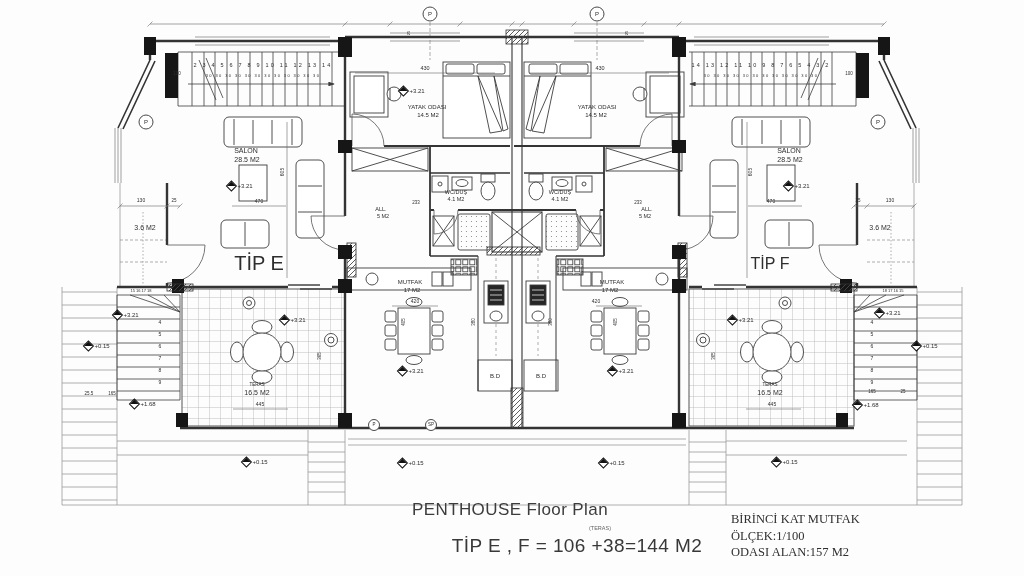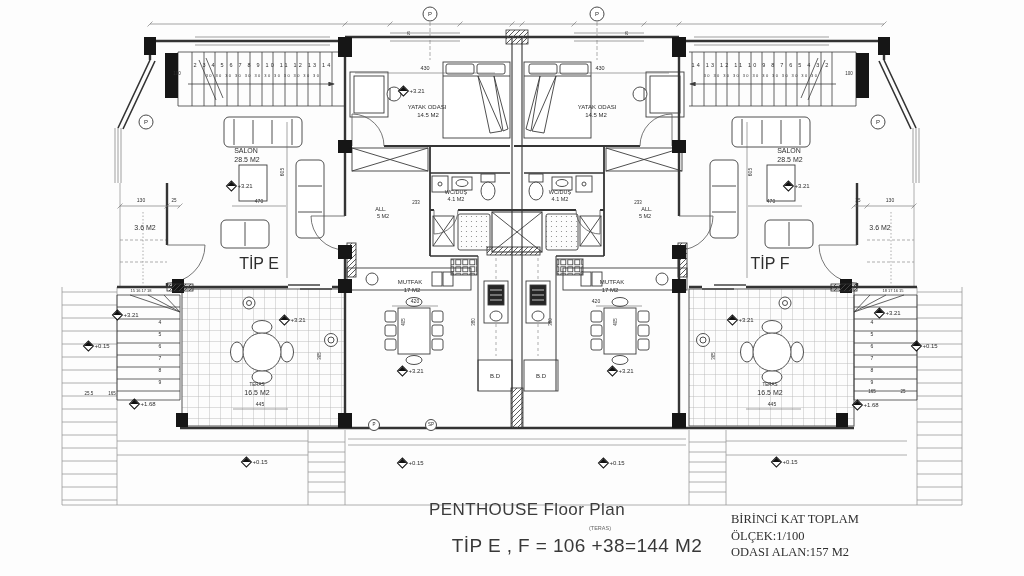--- a/index.html
+++ b/index.html
@@ -8,21 +8,21 @@
   #drawing{position:absolute;left:0;top:0;}
   #labels{position:absolute;left:0;top:0;width:100%;height:100%;pointer-events:none;}
   .lbl{position:absolute;color:#2e2e2e;white-space:nowrap;line-height:1.08;transform:translate(-50%,-50%);}
   .lbl.pre{white-space:pre-line;text-align:center;}
   .lbl.mk{display:flex;align-items:center;gap:2px;}
   .dia{display:inline-block;width:6px;height:6px;border:1px solid #111;
        background:linear-gradient(135deg,#111 50%,#fff 50%);transform:rotate(45deg);flex:0 0 auto;}
   .lbl.bub{border:1px solid #4a4a4a;border-radius:50%;width:13px;height:13px;
        display:flex;align-items:center;justify-content:center;background:#fff;}
   .lbl.bub.sm{width:10px;height:10px;}
-  .t-plan{position:absolute;left:527px;top:510px;transform:translate(-50%,-50%);
+  .t-plan{position:absolute;left:510px;top:510px;transform:translate(-50%,-50%);
        font-size:17px;color:#3c3c3c;letter-spacing:.4px;white-space:nowrap;}
   .t-note{position:absolute;left:600px;top:528px;transform:translate(-50%,-50%);
        font-size:5.5px;color:#666;white-space:nowrap;}
   .t-formula{position:absolute;left:577px;top:546px;transform:translate(-50%,-50%);
        font-size:19px;color:#383838;letter-spacing:.4px;white-space:nowrap;}
   .t-r{position:absolute;left:731px;font-family:"Liberation Serif",serif;font-size:12.5px;
        color:#2f2f2f;white-space:nowrap;}
   .t-r1{top:512px}.t-r2{top:529px}.t-r3{top:545px}
 </style>
 </head>
@@ -335,21 +335,21 @@
     <path d="M392,306 H438 M596,306 H642"></path>
     <path d="M287,122 V278 M747,122 V278"></path>
   </g>
 </svg>
 
 <div id="labels">
       <div class="lbl" style="left: 246px; top: 151px; font-size: 7px; transform: translate(-50%, -50%);"><span>SALON</span></div>
       <div class="lbl" style="left: 247px; top: 160px; font-size: 7px; transform: translate(-50%, -50%);"><span>28.5 M2</span></div>
       <div class="lbl" style="left: 789px; top: 151px; font-size: 7px; transform: translate(-50%, -50%);"><span>SALON</span></div>
       <div class="lbl" style="left: 790px; top: 160px; font-size: 7px; transform: translate(-50%, -50%);"><span>28.5 M2</span></div>
-      <div class="lbl" style="left: 259px; top: 264px; font-size: 16px; transform: translate(-50%, -50%);"><span>TİP E</span></div>
+      <div class="lbl" style="left: 259px; top: 264px; font-size: 20px; transform: translate(-50%, -50%);"><span>TİP E</span></div>
       <div class="lbl" style="left: 770px; top: 264px; font-size: 16px; transform: translate(-50%, -50%);"><span>TİP F</span></div>
       <div class="lbl" style="left: 427px; top: 107px; font-size: 6px; transform: translate(-50%, -50%);"><span>YATAK ODASI</span></div>
       <div class="lbl" style="left: 428px; top: 115px; font-size: 6px; transform: translate(-50%, -50%);"><span>14.5 M2</span></div>
       <div class="lbl" style="left: 597px; top: 107px; font-size: 6px; transform: translate(-50%, -50%);"><span>YATAK ODASI</span></div>
       <div class="lbl" style="left: 596px; top: 115px; font-size: 6px; transform: translate(-50%, -50%);"><span>14.5 M2</span></div>
       <div class="lbl" style="left: 456px; top: 193px; font-size: 5.5px; transform: translate(-50%, -50%);"><span>WC/DUŞ</span></div>
       <div class="lbl" style="left: 456px; top: 200px; font-size: 5.5px; transform: translate(-50%, -50%);"><span>4.1 M2</span></div>
       <div class="lbl" style="left: 560px; top: 193px; font-size: 5.5px; transform: translate(-50%, -50%);"><span>WC/DUŞ</span></div>
       <div class="lbl" style="left: 560px; top: 200px; font-size: 5.5px; transform: translate(-50%, -50%);"><span>4.1 M2</span></div>
       <div class="lbl" style="left: 381px; top: 210px; font-size: 5.5px; transform: translate(-50%, -50%);"><span>ALL.</span></div>
@@ -500,17 +500,17 @@
         <span>P</span>
       </div>
       <div class="lbl bub sm" style="left: 431px; top: 425px; font-size: 4.5px; transform: translate(-50%, -50%);">
         <span>SP</span>
       </div>
     </div>
 
 <div class="t-plan">PENTHOUSE Floor Plan</div>
 <div class="t-note">(TERAS)</div>
 <div class="t-formula">TİP E , F = 106 +38=144 M2</div>
-<div class="t-r t-r1">BİRİNCİ KAT TOPLAM</div>
+<div class="t-r t-r1">BİRİNCİ KAT MUTFAK</div>
 <div class="t-r t-r2">ÖLÇEK:1/100</div>
 <div class="t-r t-r3">ODASI ALAN:157 M2</div>
 
 </div>
 
 </body></html>

